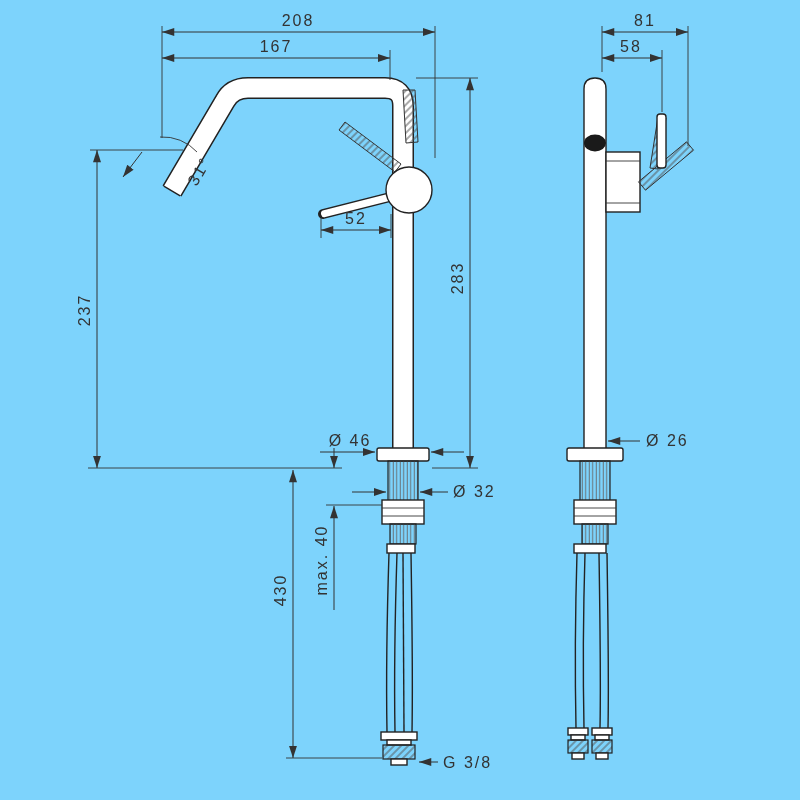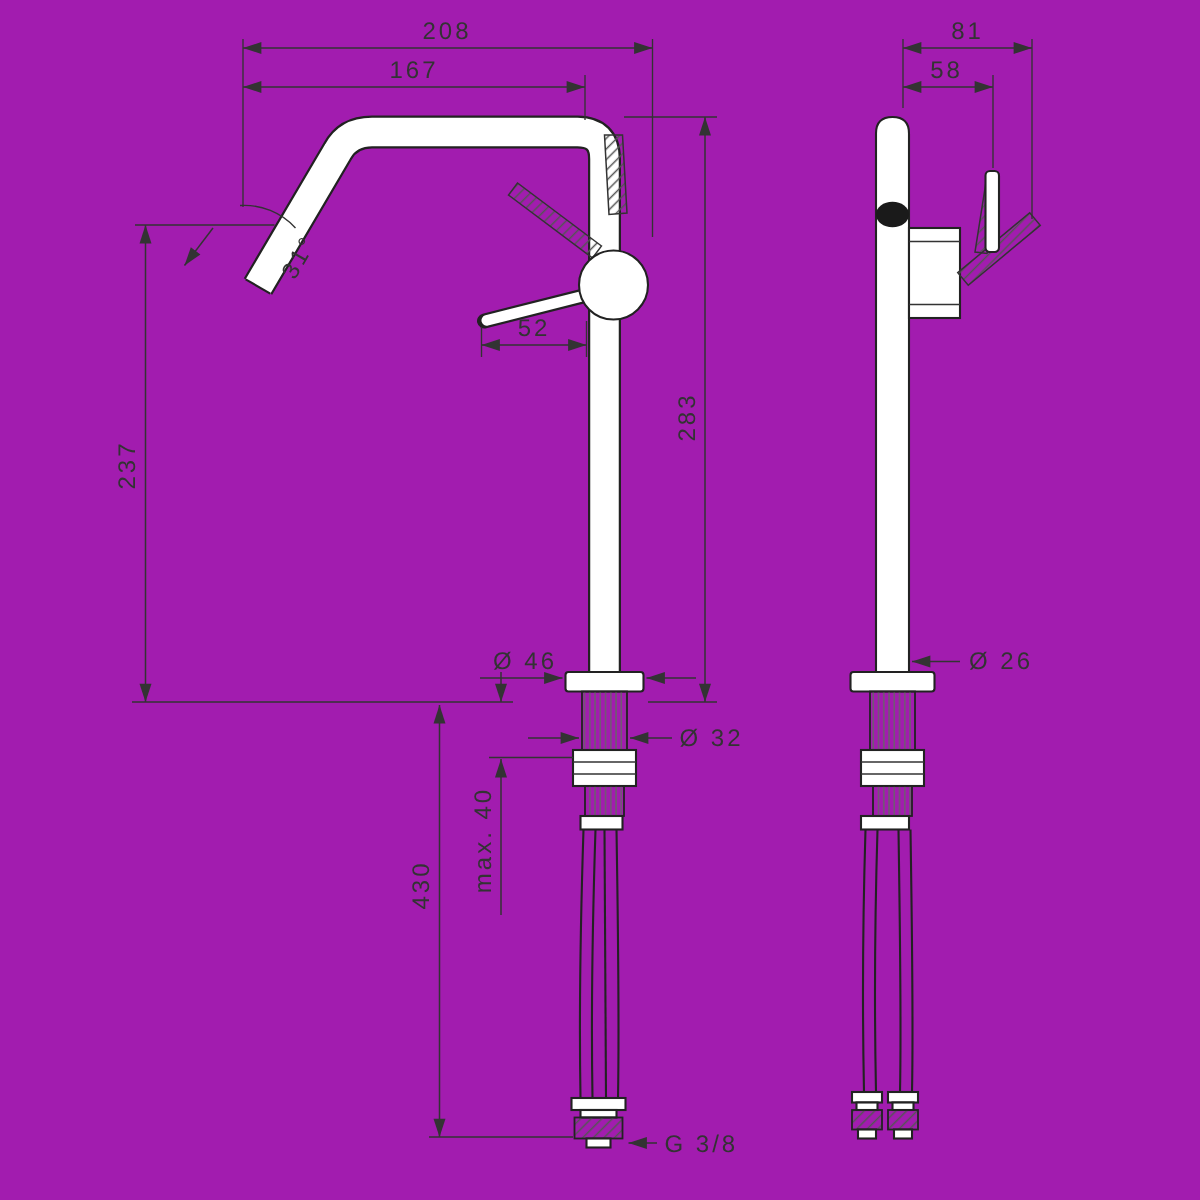--- a/index.html
+++ b/index.html
@@ -1,16 +1,16 @@
 <!DOCTYPE html>
 <html><head>
 <meta charset="utf-8">
 <style>
   html,body{margin:0;padding:0;background:#fff;}
-  .page{width:800px;height:800px;background:#a21caf;position:relative;overflow:hidden;text-align:right;}
+  .page{width:800px;height:800px;background:#7dd3fc;position:relative;overflow:hidden;text-align:right;}
   svg text{font-family:"Liberation Sans","DejaVu Sans",sans-serif;font-size:16px;fill:#333;letter-spacing:2px;}
   .dim{stroke:#333;stroke-width:1;fill:none;}
   .ext{stroke:#333;stroke-width:0.9;fill:none;}
   .thin{stroke:#333;stroke-width:0.9;fill:none;}
   .body{stroke:#222;stroke-width:1.4;fill:none;}
   .bodyf{stroke:#222;stroke-width:1.4;fill:#fff;}
   .tube-outer{stroke:#222;stroke-width:22;fill:none;stroke-linejoin:round;stroke-linecap:butt;}
   .tube-inner{stroke:#fff;stroke-width:19;fill:none;stroke-linejoin:round;stroke-linecap:butt;}
   .hrod{fill:url(#hatch);stroke:#333;stroke-width:1;}
   .hrodf{fill:url(#hatch);stroke:#222;stroke-width:1.2;}

